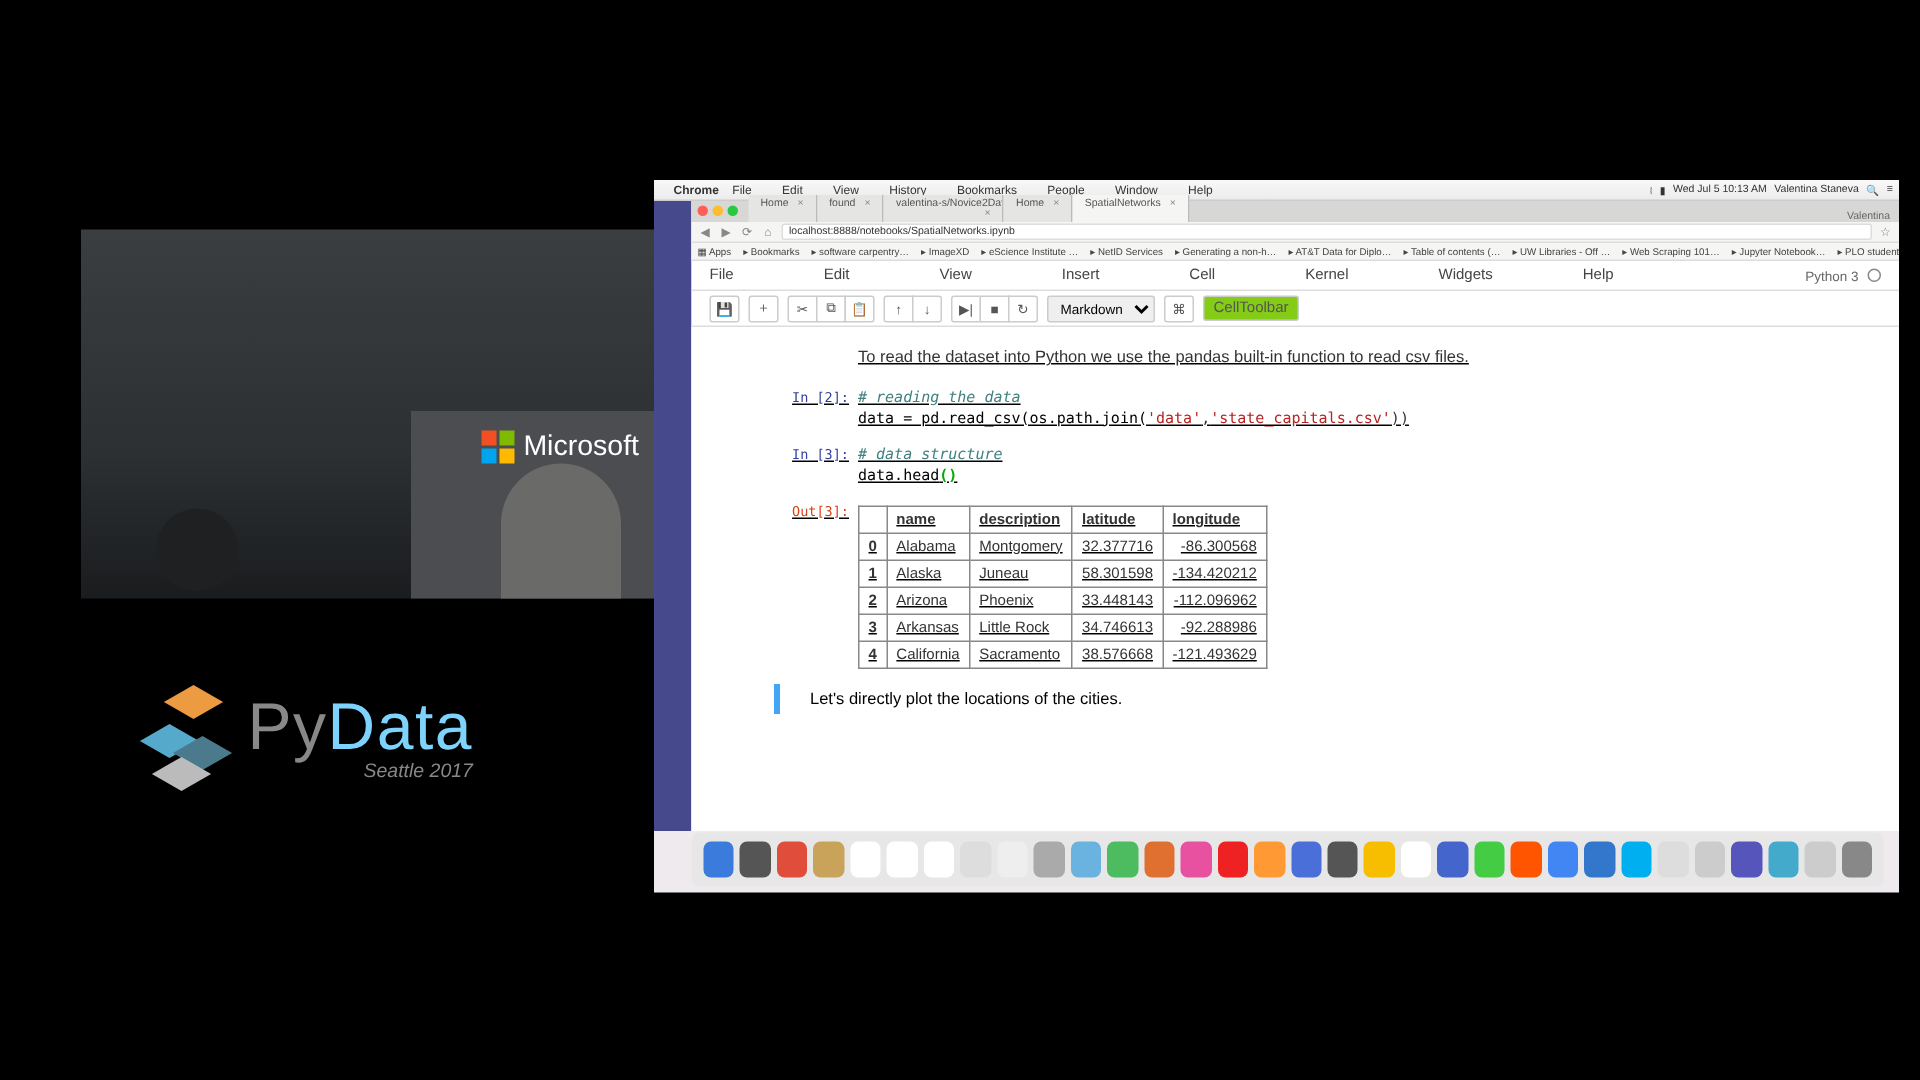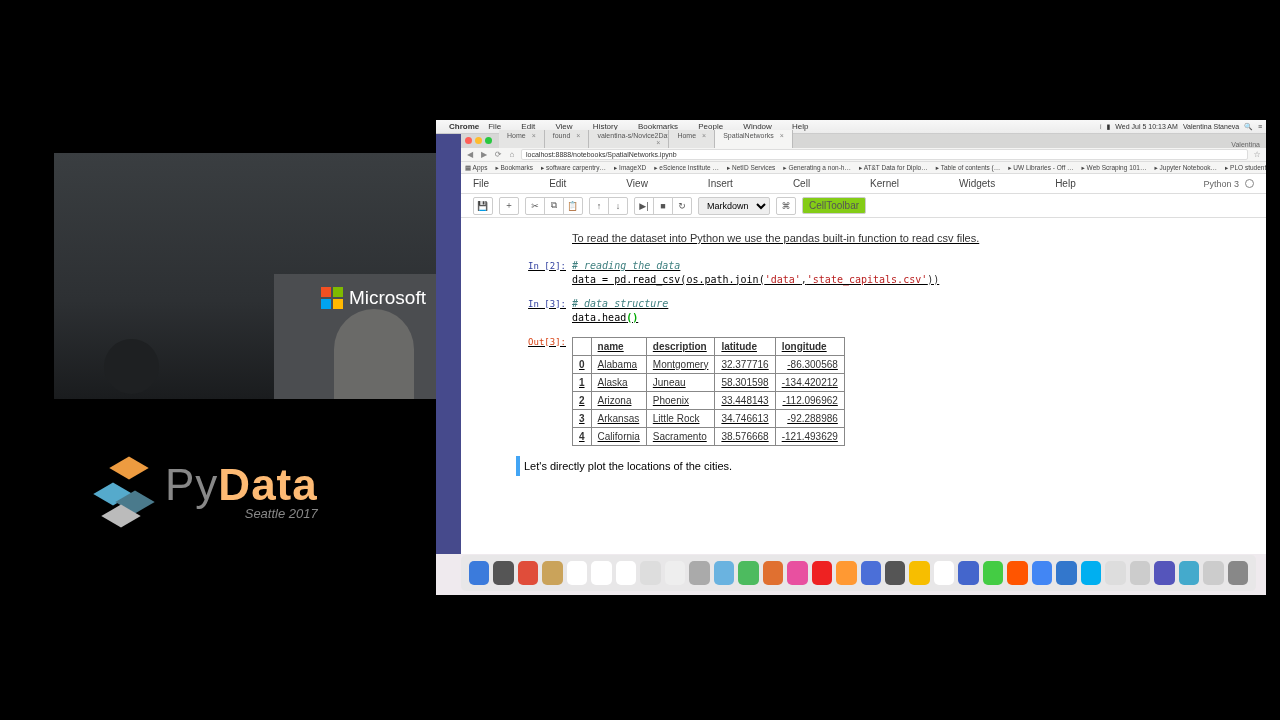--- a/index.html
+++ b/index.html
@@ -19,21 +19,21 @@
 
 .pydata { position: absolute; left: 100px; top: 455px; display: flex; align-items: center; gap: 10px; }
 .pydata-mark { width: 55px; height: 70px; position: relative; }
 .pydata-mark .cube { position: absolute; width: 22px; height: 22px; transform: rotate(45deg) skew(-15deg,-15deg); }
 .cube.c1 { background: #ed9b40; left: 18px; top: 2px; }
 .cube.c2 { background: #55aacc; left: 2px; top: 28px; }
 .cube.c3 { background: #4a7a8c; left: 24px; top: 36px; }
 .cube.c4 { background: #bbb; left: 10px; top: 50px; }
 .pydata-text { display: flex; flex-direction: column; }
 .pydata-text .py { font-size: 44px; font-weight: 300; color: #888; letter-spacing: 1px; }
-.pydata-text .py b { color: #fdba74; font-weight: 700; }
+.pydata-text .py b { color: #7dd3fc; font-weight: 400; }
 .pydata-text .tag { font-size: 13px; color: #888; font-style: italic; text-align: right; margin-top: -4px; }
 
 
 .screen { position: absolute; left: 436px; top: 120px; width: 830px; height: 475px; background: #efeaee; }
 
 
 .mac-menu { height: 14px; background: linear-gradient(#f8f8f8,#ececec); display: flex; align-items: center; font-size: 8px; color: #333; padding: 0 4px; gap: 9px; border-bottom: 1px solid #ccc; }
 .mac-menu .apple { font-size: 9px; }
 .mac-menu .app { font-weight: bold; }
 .mac-menu .spacer { flex: 1; }
@@ -96,21 +96,21 @@
 .cm-string { color: #ba2121; }
 .cm-func { color: #000; }
 .cm-paren { color: #0a0; font-weight: bold; }
 
 table.df { border-collapse: collapse; font-size: 10px; margin-top: 2px; }
 table.df th, table.df td { border: 1px solid #888; padding: 3px 6px; text-align: left; }
 table.df th { background: #fff; font-weight: bold; }
 table.df .idx { font-weight: bold; text-align: right; }
 table.df td.num { text-align: right; }
 
-.sel-cell { border-left: 4px solid #42a5f5; padding-left: 4px; margin-top: 10px; }
+.sel-cell { border-left: 4px solid #42a5f5; padding-left: 20px; margin-top: 10px; }
 
 
 .dock { position: absolute; left: 25px; right: 10px; bottom: 4px; height: 36px; background: rgba(230,230,230,0.75); border-radius: 5px; display: flex; align-items: center; justify-content: center; gap: 4px; padding: 0 8px; }
 .dock .app-ic { width: 24px; height: 24px; border-radius: 5px; font-size: 14px; display: flex; align-items: center; justify-content: center; color: #fff; }
 </style>
 </head>
 <body>
 
 <div class="video-pane">
   <div class="podium"></div>

